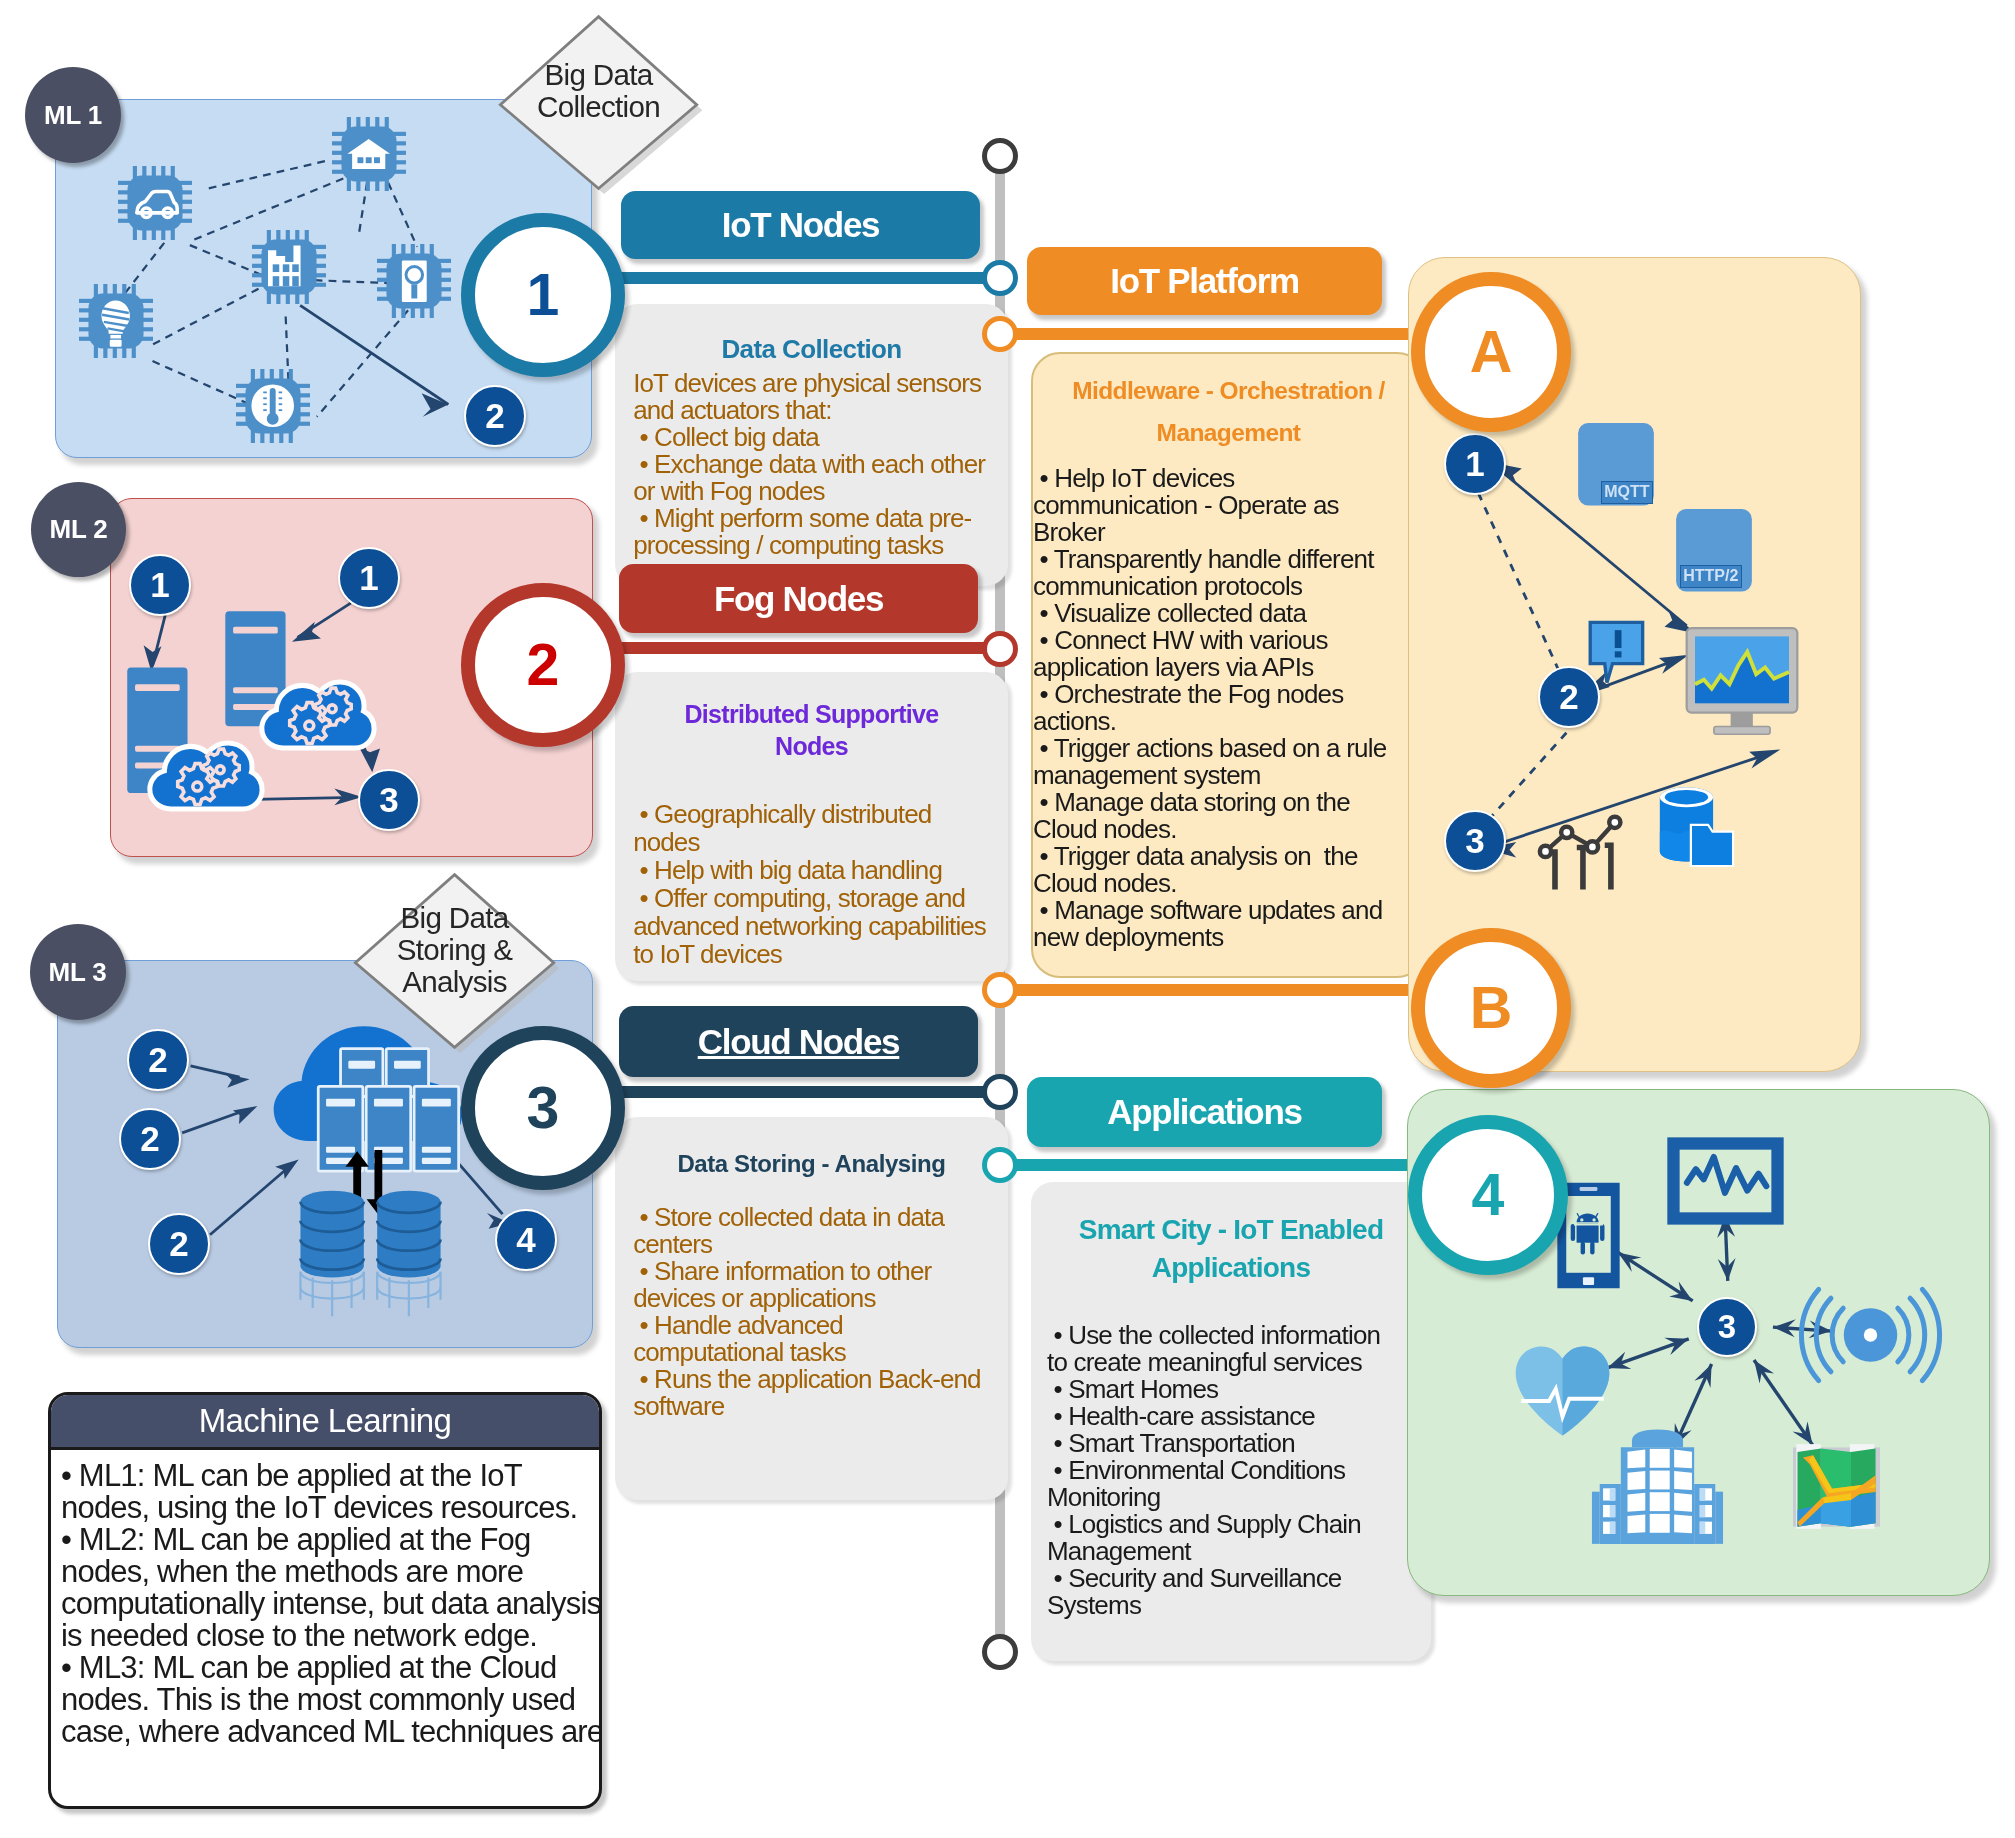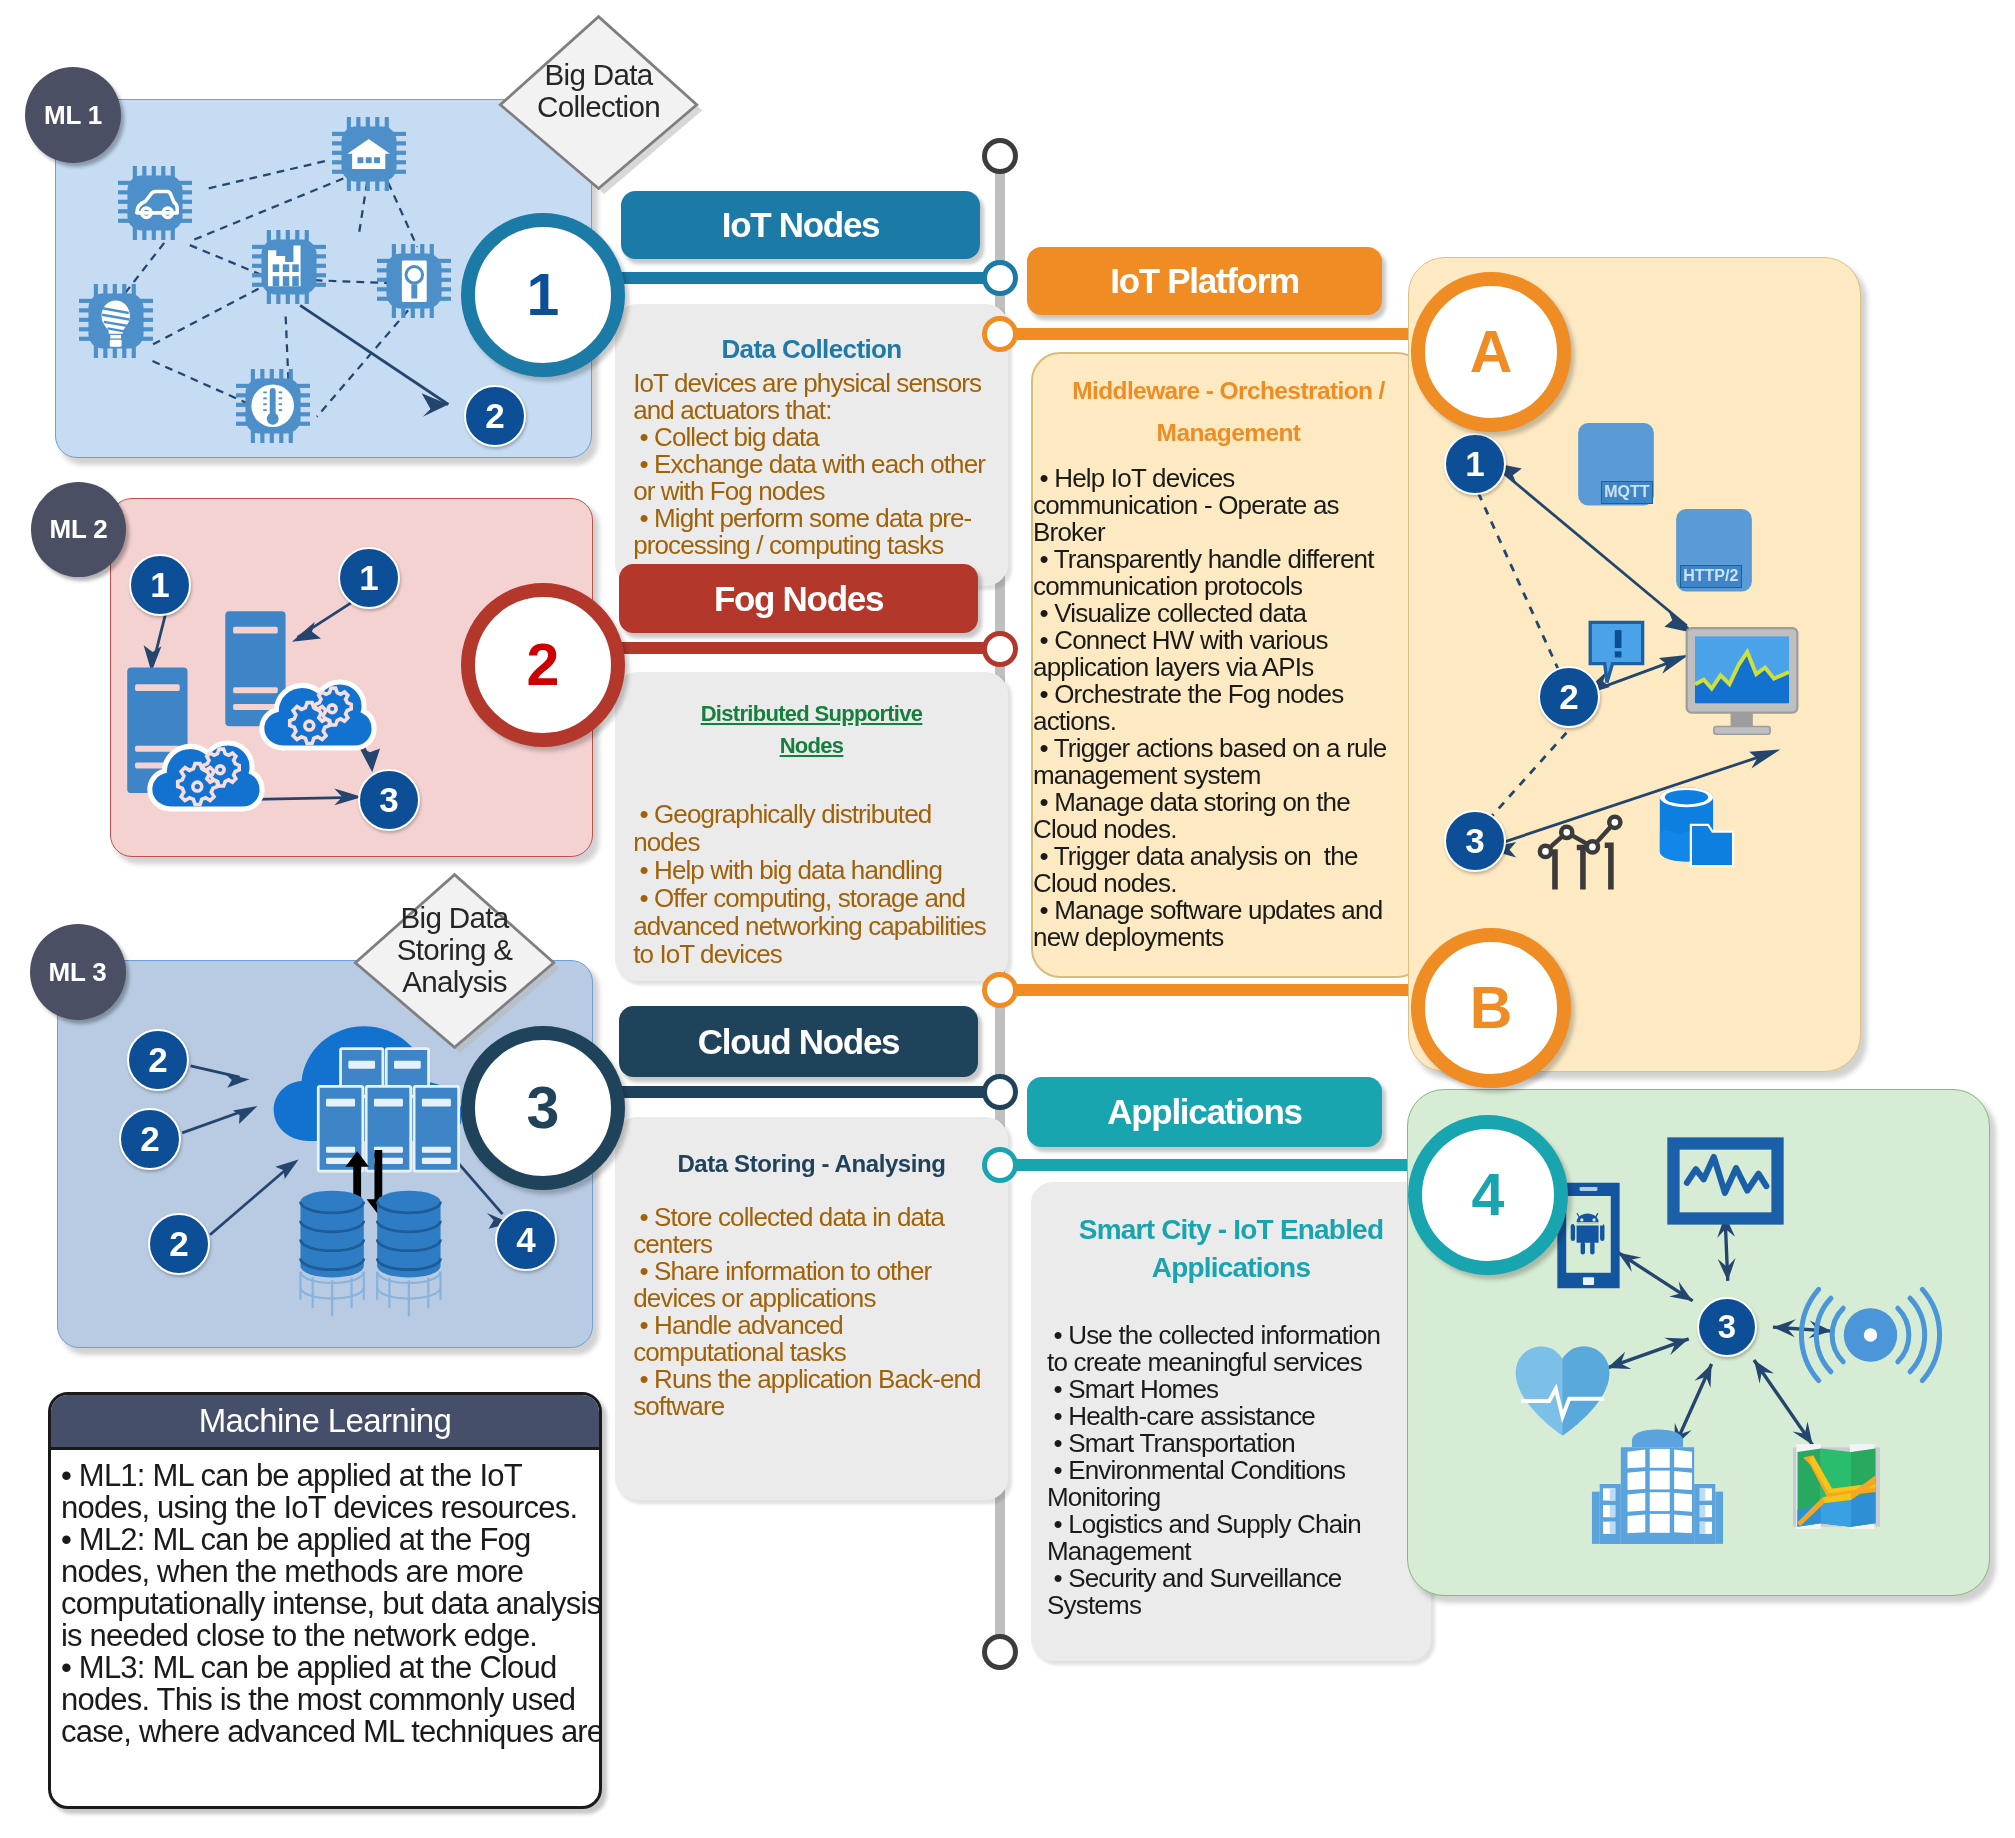--- a/index.html
+++ b/index.html
@@ -256,32 +256,32 @@
   <span>Fog Nodes</span>
 </div>
 <div class="abs" style="left:530px;top:642px;width:471px;height:12.3px;background:#b4372c;"></div>
 <div class="abs numcirc" style="left:461px;top:583px;width:136px;height:136px;border:14.5px solid #b4372c;
             color:#cc0000;font-size:59px;">
   <span>2</span>
 </div>
 <div class="abs spine-cap" style="left:982px;top:631px;width:36px;height:36px;border-color:#b4372c;"></div>
 
 <div class="abs body-box" style="left:615px;top:672px;width:361px;height:277px;">
-  <div class="body-title" style="color:#15803d;font-size:22px;letter-spacing:-0.7px;padding-top:9.5px;line-height:32px;white-space:pre;text-decoration:underline;">Distributed Supportive<br>Nodes</div>
+  <div class="body-title" style="color:#6d28d9;font-size:25px;letter-spacing:-0.7px;padding-top:9.5px;line-height:32px;white-space:pre;">Distributed Supportive<br>Nodes</div>
   <div class="body-text" style="font-size:26px;letter-spacing:-0.9px;line-height:28px;padding:38px 3.3px 0 2.2px;">
       <div style="white-space: pre;"> • Geographically distributed</div>
       <div style="white-space: pre;">nodes</div>
       <div style="white-space: pre;"> • Help with big data handling</div>
       <div style="white-space: pre;"> • Offer computing, storage and</div>
       <div style="white-space: pre;">advanced networking capabilities</div>
       <div style="white-space: pre;">to IoT devices</div>
     </div>
 </div>
 
-<div class="abs hdr-bar" style="left:619px;top:1006px;width:359px;height:71px;background:#20435c;font-size:35px;">
+<div class="abs hdr-bar" style="left:619px;top:1006px;width:359px;height:71px;background:#20435c;font-size:35px;text-decoration:underline;">
   <span>Cloud Nodes</span>
 </div>
 <div class="abs" style="left:530px;top:1086px;width:471px;height:12.3px;background:#20435c;"></div>
 <div class="abs numcirc" style="left:461px;top:1026px;width:136px;height:136px;border:14.5px solid #20435c;
             color:#20435c;font-size:59px;">
   <span>3</span>
 </div>
 <div class="abs spine-cap" style="left:982px;top:1074px;width:36px;height:36px;border-color:#20435c;"></div>
 
 <div class="abs body-box" style="left:615px;top:1117px;width:361px;height:351px;">

